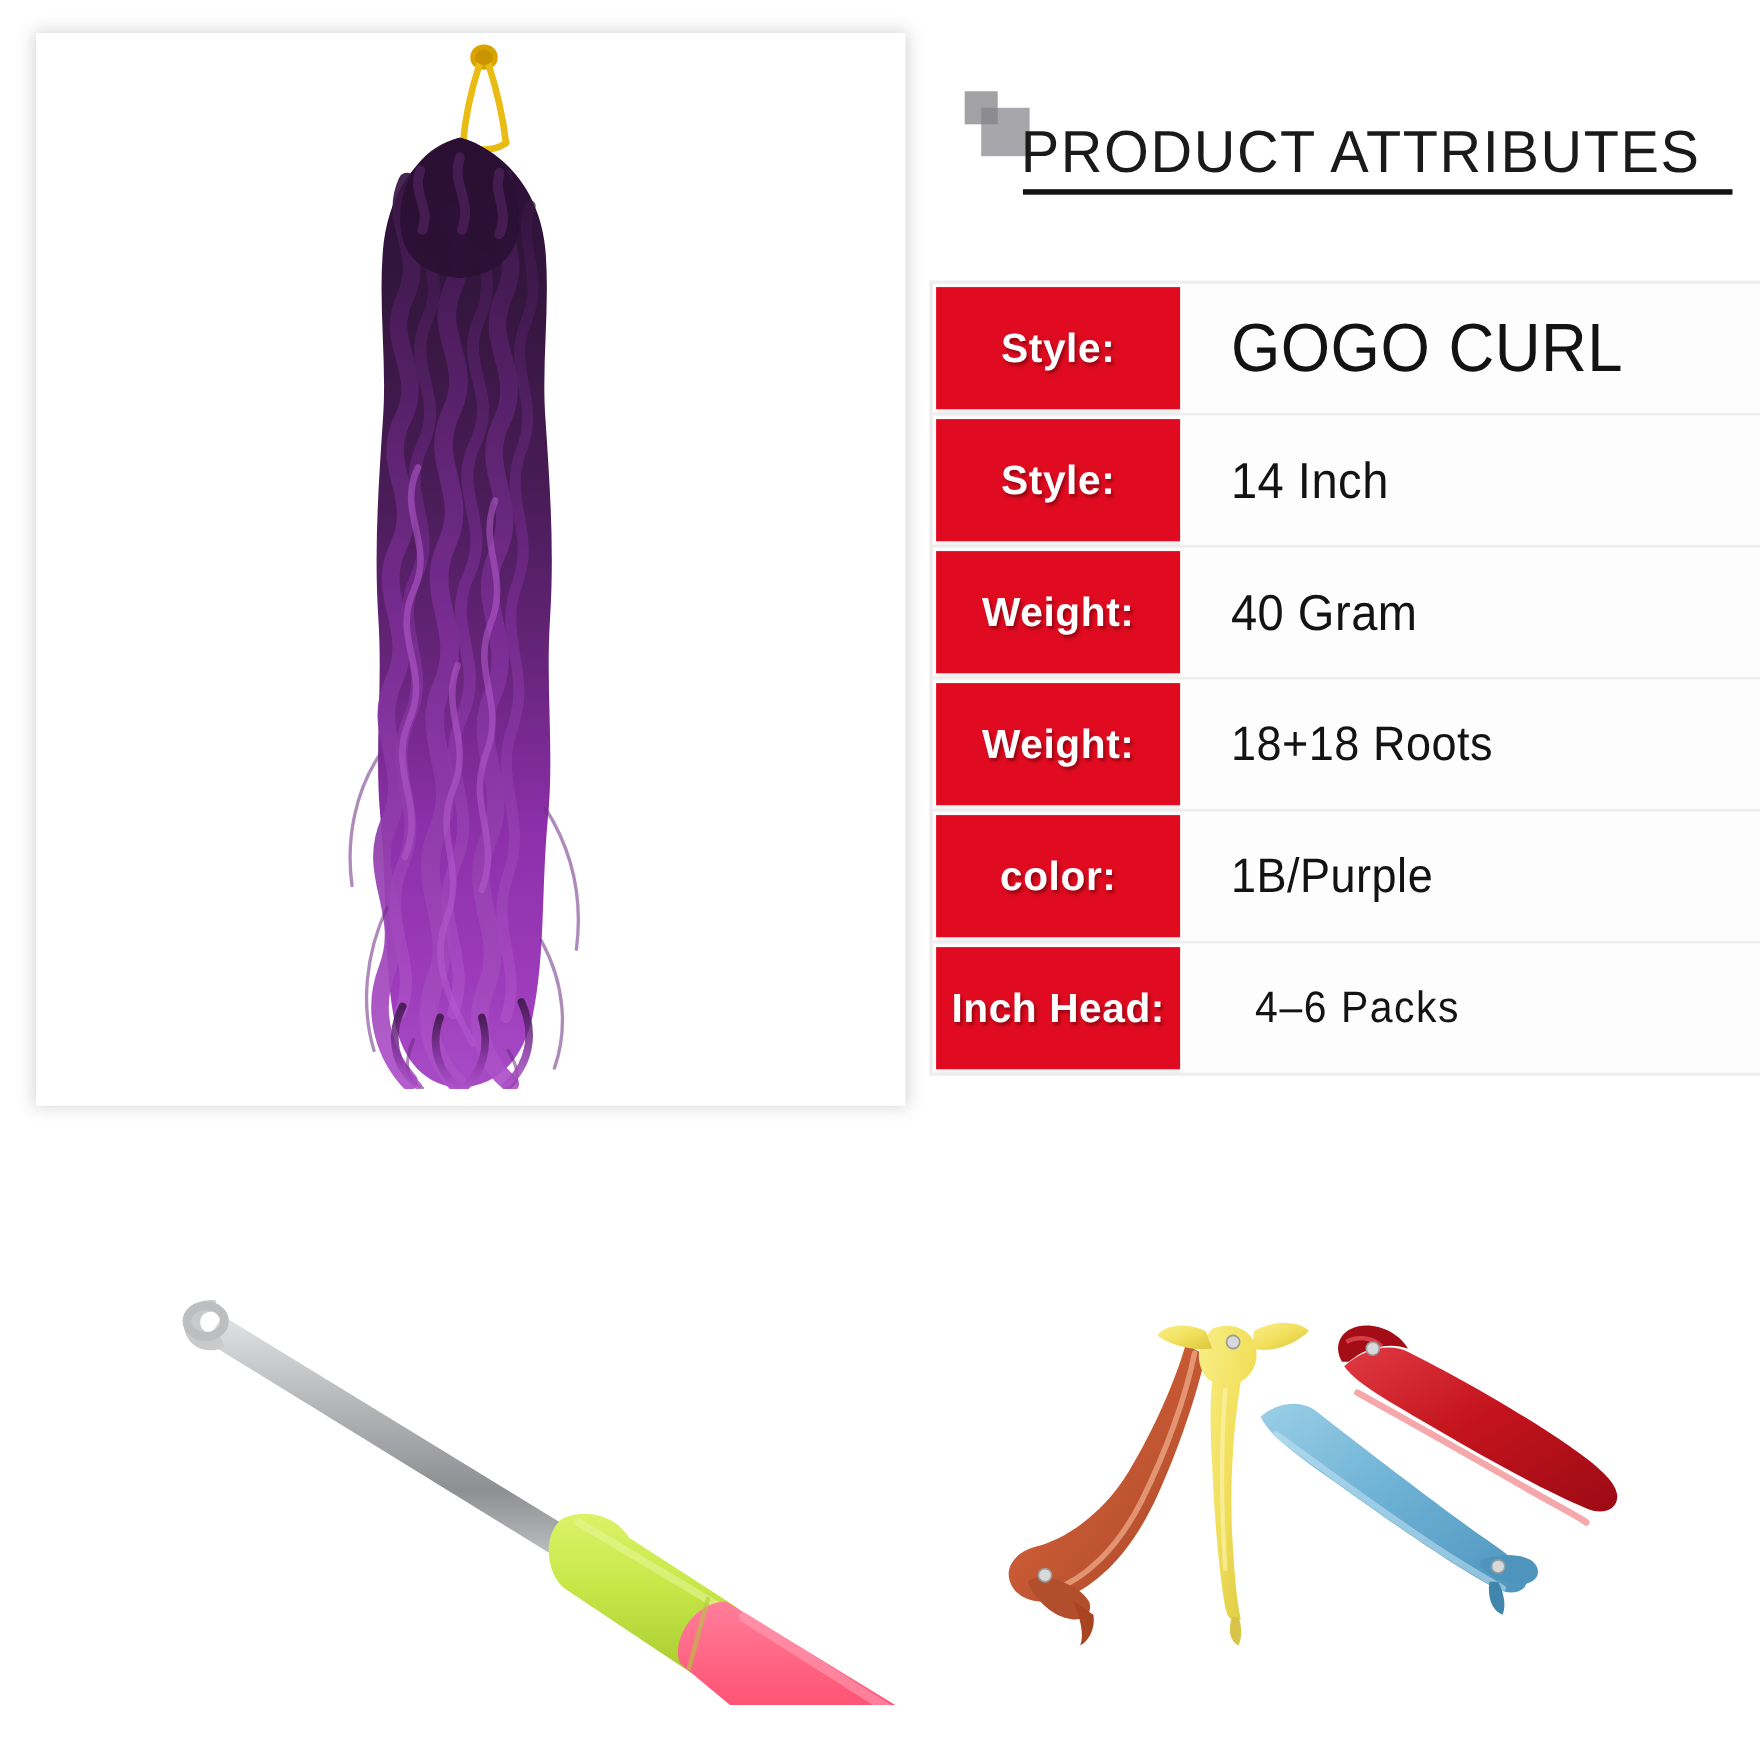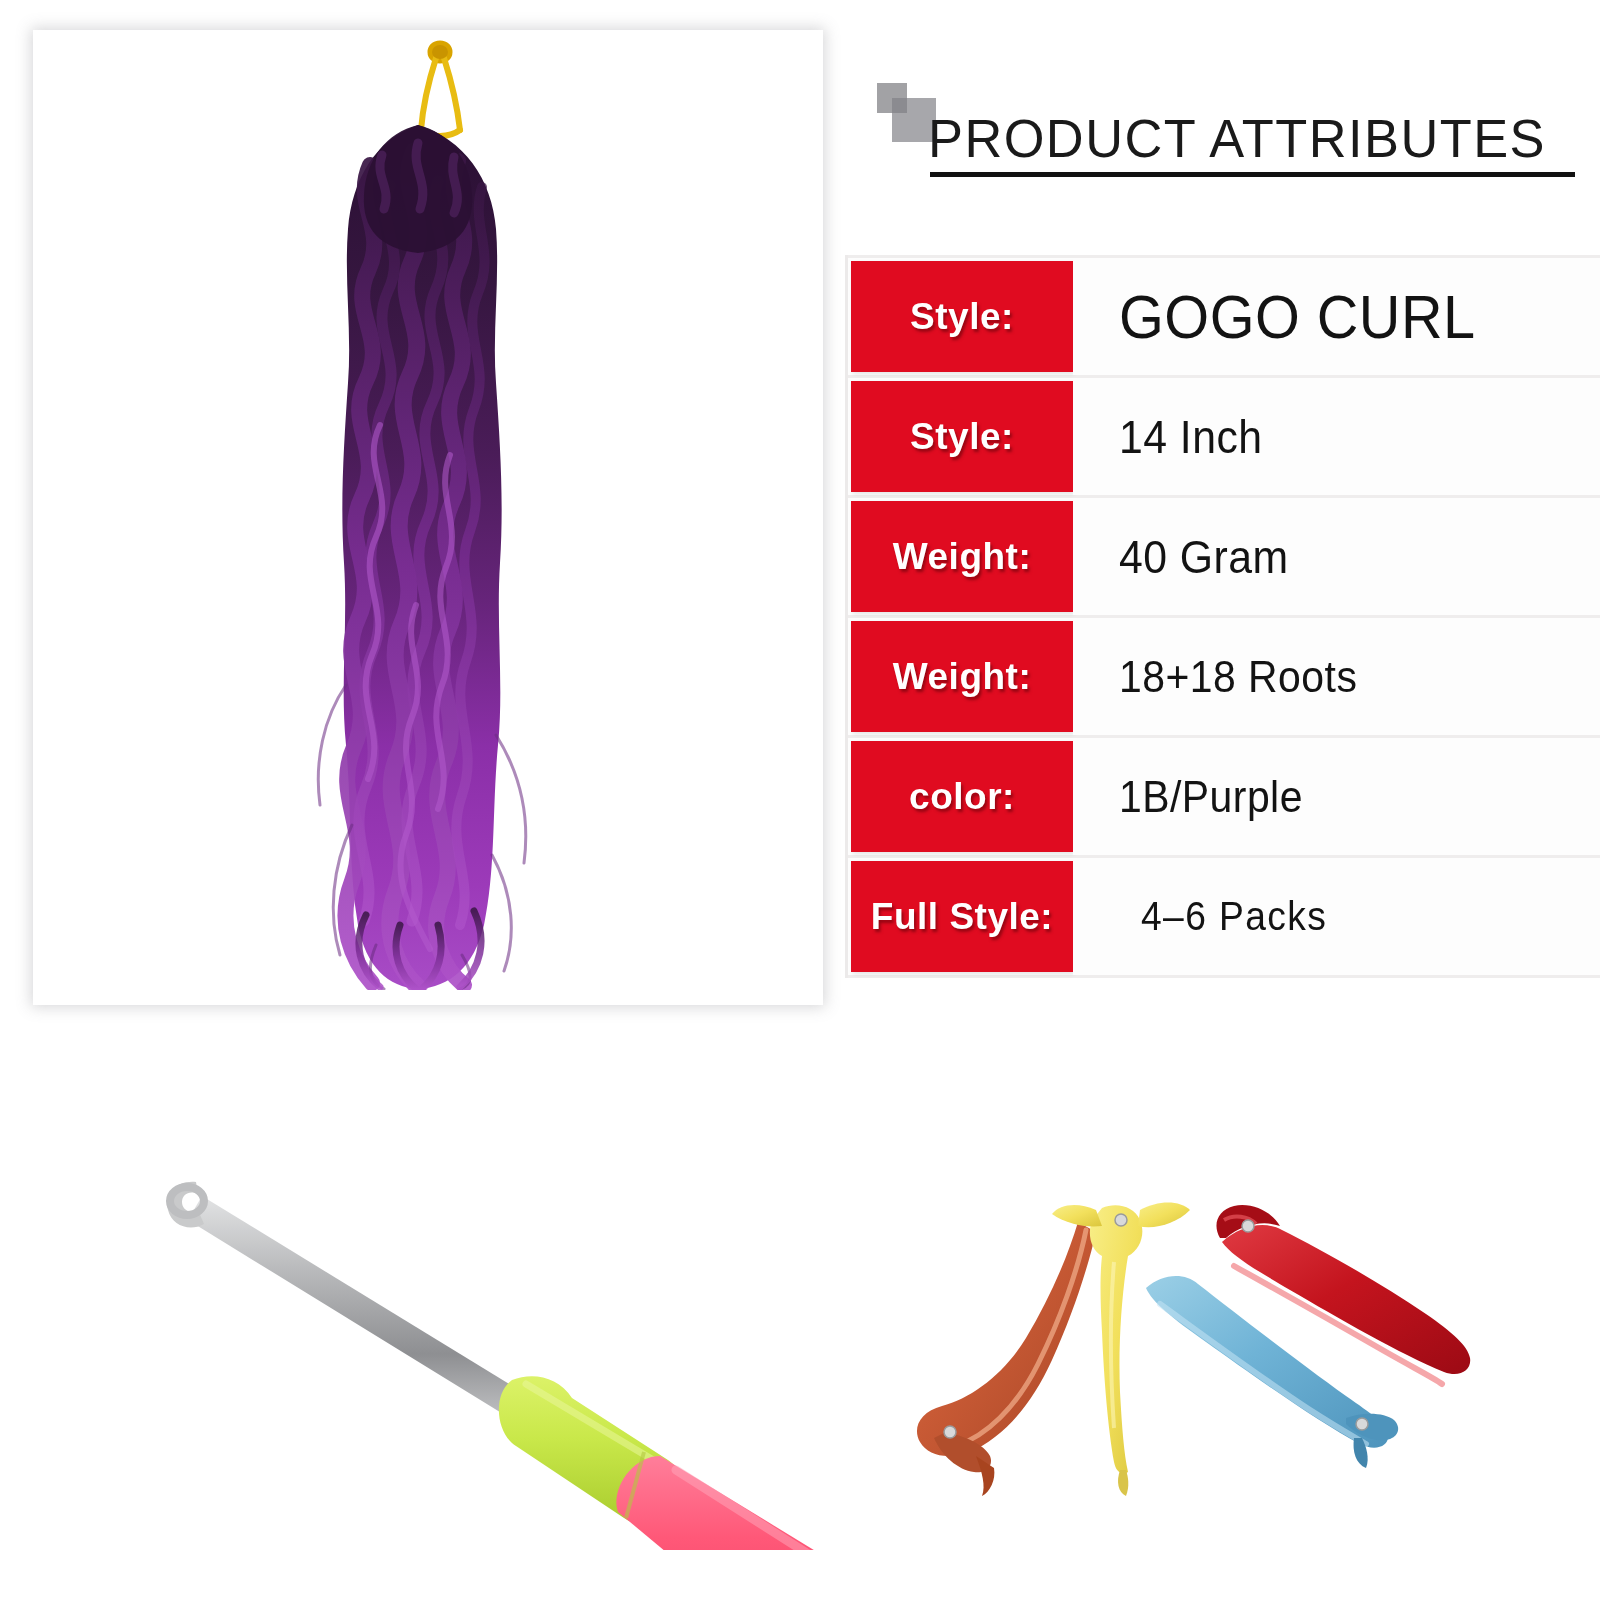--- a/index.html
+++ b/index.html
@@ -323,21 +323,21 @@
         <div class="attr-label-cell">
           <span class="attr-label">color:</span>
         </div>
         <div class="attr-value-cell">
           <span class="attr-value v-md">1B/Purple</span>
         </div>
       </div>
 
       <div class="attr-row">
         <div class="attr-label-cell">
-          <span class="attr-label">Full Style:</span>
+          <span class="attr-label">Inch Head:</span>
         </div>
         <div class="attr-value-cell indent">
           <span class="attr-value v-sm">4–6  Packs</span>
         </div>
       </div>
 
     </div>
   </div>
 
   <div id="accessories">

